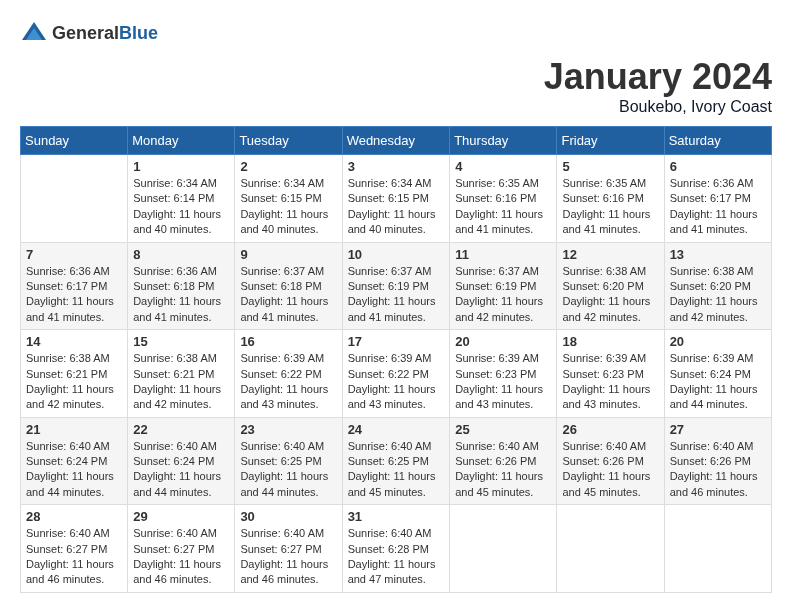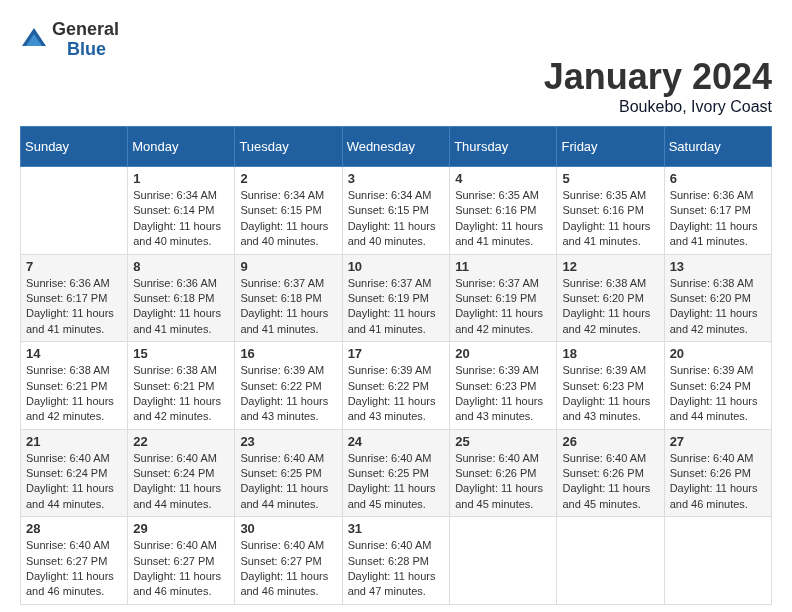--- a/index.html
+++ b/index.html
@@ -16,33 +16,32 @@
       align-items: flex-start;
       margin-bottom: 10px;
     }
     .logo {
       display: flex;
       align-items: center;
       gap: 4px;
     }
     .logo-text {
       display: flex;
-      flex-direction: column;
+      flex-direction: row;
       line-height: 1.1;
     }
     .logo-general {
       font-size: 18px;
       font-weight: bold;
       color: #333;
     }
     .logo-blue {
       font-size: 18px;
       font-weight: bold;
       color: #2060a0;
-      margin-left: 15px;
     }
     .logo-icon {
       width: 28px;
       height: 28px;
     }
     .title-block {
       text-align: right;
     }
     .month-title {
       font-size: 36px;
@@ -57,21 +56,21 @@
     .calendar {
       width: 100%;
       border-collapse: collapse;
       font-size: 11px;
     }
     .calendar thead tr {
       background-color: #2060a0;
       color: #fff;
     }
     .calendar thead th {
-      padding: 12px 4px;
+      padding: 6px 4px;
       text-align: left;
       font-size: 13px;
       font-weight: normal;
       border: 1px solid #4080c0;
     }
     .calendar tbody tr {
       border-bottom: 1px solid #ccc;
     }
     .calendar tbody td {
       vertical-align: top;

